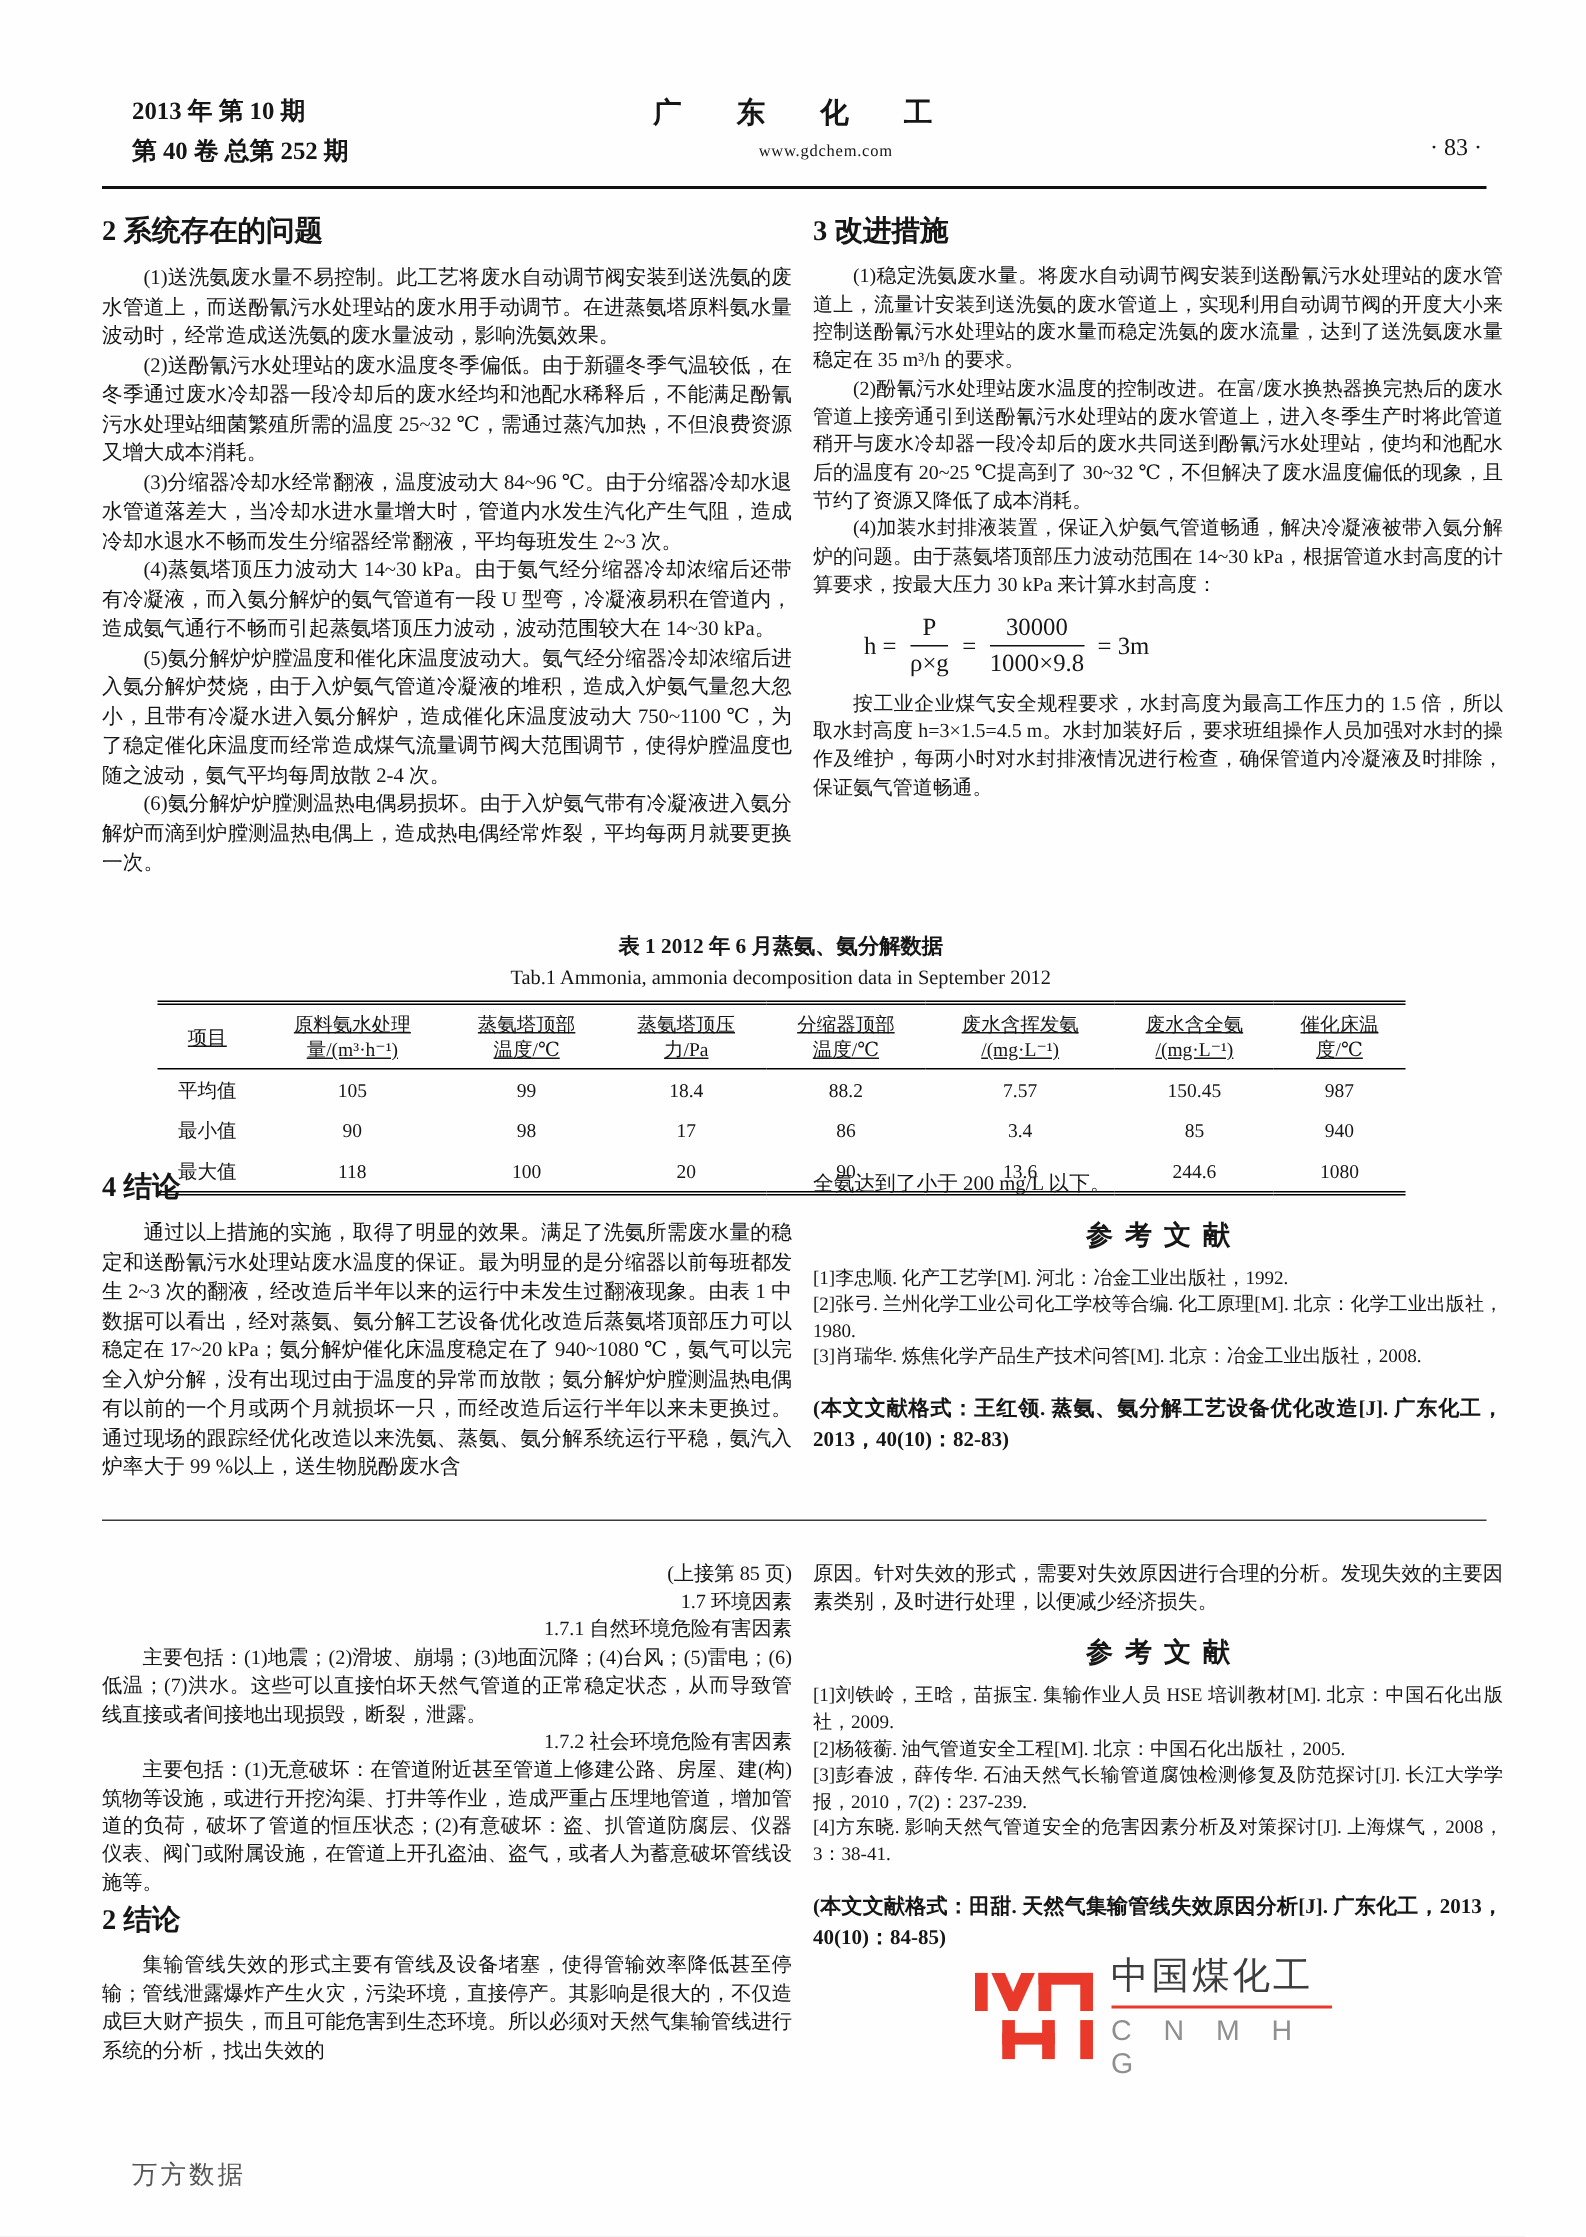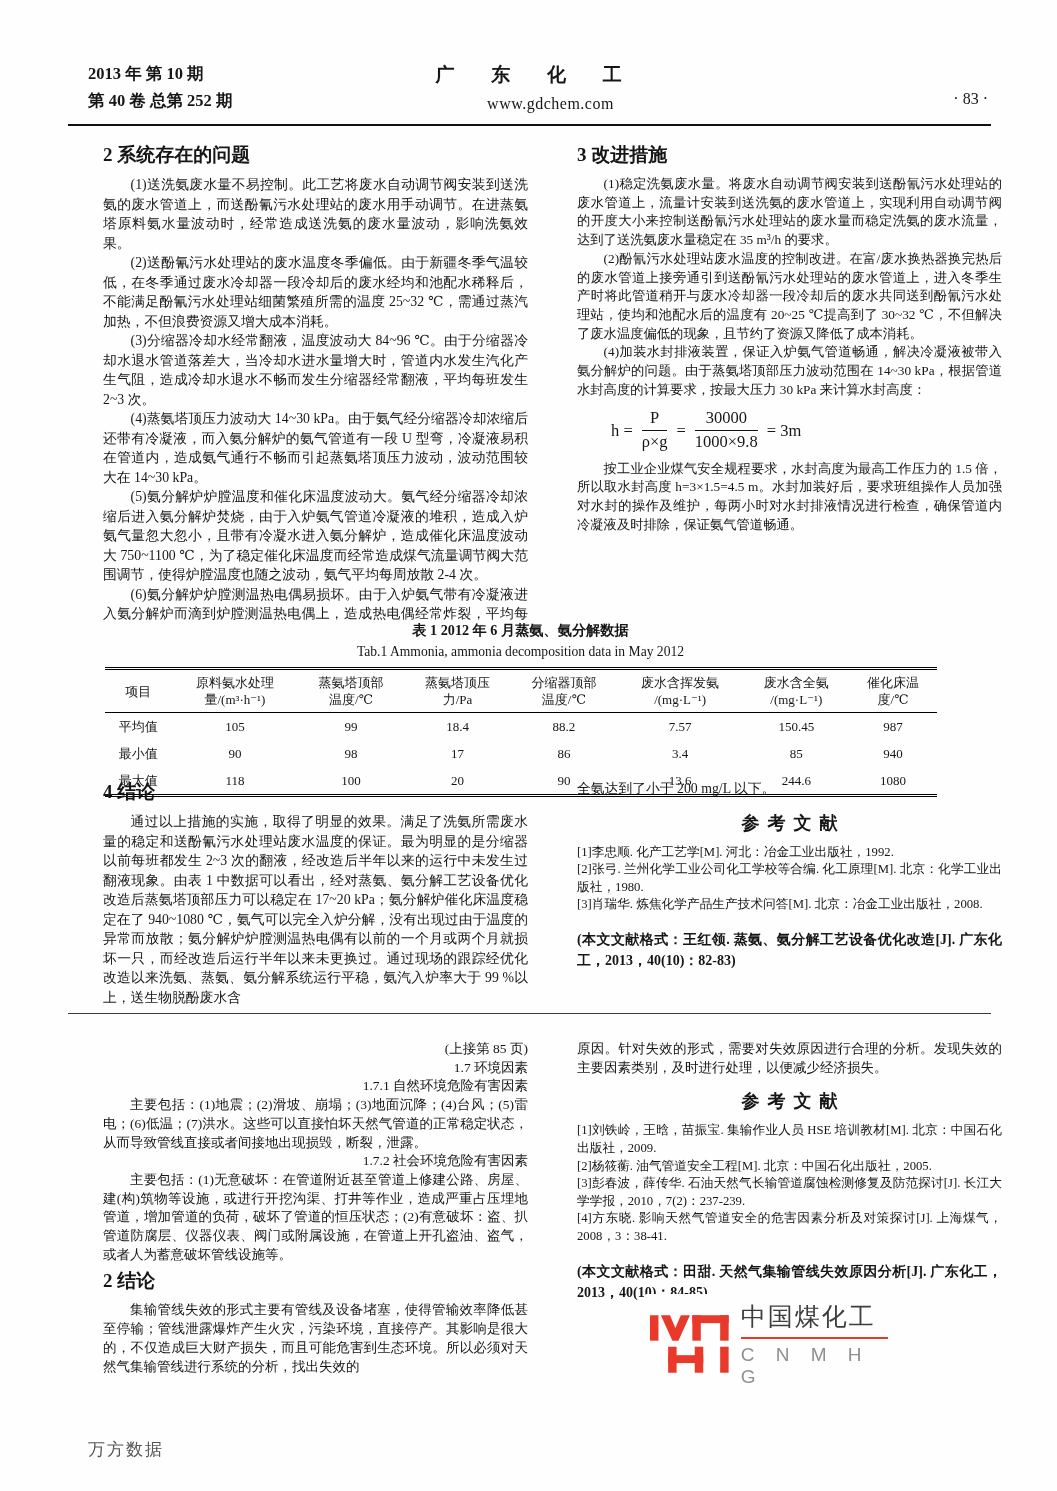--- a/index.html
+++ b/index.html
@@ -6,27 +6,27 @@
   .page {
     position:relative; width:1057px; height:1491px; margin:0 auto;
     background:#fefefe; color:#161616;
     font-family:"Liberation Serif","DejaVu Serif",serif;
     overflow:hidden;
   }
   
   .mast-left { position:absolute; left:88px; top:60px; font-weight:700; font-size:16.5px; line-height:27px; }
   .mast-center { position:absolute; left:0; right:0; top:62px; text-align:center; }
   .journal-title { font-size:19px; font-weight:700; letter-spacing:16px; text-indent:16px; }
-  .journal-url { font-size:16px; margin-top:7px; letter-spacing:.5px;padding-left:44px; }
+  .journal-url { font-size:11px; margin-top:7px; letter-spacing:.5px;padding-left:44px; }
   .mast-right { position:absolute; right:69px; top:90px; font-size:16px; }
   .head-rule { position:absolute; left:68px; right:66px; top:124px; height:2.2px; background:#111; }
 
   
   .cols { position:absolute; left:68px; width:934px; display:flex; gap:14px; }
-  .col { width:460px; overflow:hidden;margin-left:35px; }
+  .col { width:460px; overflow:hidden; }
   .cols-1 { top:142px; height:480px; }
   .cols-2 { top:779px; height:233px; }
   .cols-3 { top:1040px; height:356px; }
 
   .sec-title { font-size:19px; font-weight:700; margin:0 0 7px 0; line-height:26px; }
   p.body { margin:0; text-indent:2em; text-align:justify; }
   .cols-1 .col-l p.body { font-size:13.8px; line-height:19.5px; }
   .cols-1 .col-r p.body { font-size:13.3px; line-height:18.7px; }
   .cols-2 p.body { font-size:13.8px; line-height:19.5px; }
   .cols-3 p.body, .cols-3 .subline { font-size:13.5px; line-height:18.7px; }
@@ -37,21 +37,21 @@
   .frac { display:inline-flex; flex-direction:column; text-align:center; line-height:1.25; }
   .frac .num { border-bottom:1.5px solid #111; padding:0 7px 1px; }
   .frac .den { padding-top:1px; }
 
   
   .table-block { position:absolute; top:621px; left:0; right:16px; text-align:center; }
   .tb-cap-zh { font-weight:700; font-size:14.2px; }
   .tb-cap-en { font-size:13.6px; margin-top:4px; }
   table.data { margin:7px auto 0; border-collapse:collapse; width:832px; font-size:13px;
     border-top:3px double #000; border-bottom:3px double #000; }
-  table.data thead tr { border-bottom:1.7px solid #000; }
+  table.data thead tr { border-bottom:1.7px solid #000;text-decoration:underline; }
   table.data th { font-weight:400; padding:4px 3px; line-height:17px; }
   table.data td { padding:0 3px; height:27px; }
   .hl { display:block; }
 
   
   .refs-heading { text-align:center; font-size:18px; font-weight:700; letter-spacing:8px; text-indent:8px; margin:12px 0 9px; }
   p.ref { margin:0; font-size:12.7px; line-height:17.6px; text-align:justify; }
   p.citation { margin:15px 0 0; font-weight:700; font-size:14px; line-height:21px; text-align:justify; }
 
   
@@ -110,21 +110,21 @@
           <span class="den">1000×9.8</span>
         </span>
         <span>= 3m</span>
       </div>
       <p class="body">按工业企业煤气安全规程要求，水封高度为最高工作压力的 1.5 倍，所以取水封高度 h=3×1.5=4.5 m。水封加装好后，要求班组操作人员加强对水封的操作及维护，每两小时对水封排液情况进行检查，确保管道内冷凝液及时排除，保证氨气管道畅通。</p>
     </div>
   </div>
 
   <div class="table-block">
     <div class="tb-cap-zh">表 1   2012 年 6 月蒸氨、氨分解数据</div>
-    <div class="tb-cap-en">Tab.1   Ammonia, ammonia decomposition data in May 2012</div>
+    <div class="tb-cap-en">Tab.1   Ammonia, ammonia decomposition data in September 2012</div>
     <table class="data">
       <thead>
         <tr>
           <th>
               <span class="hl">项目</span>
               <span class="hl"></span>
             </th>
           <th>
               <span class="hl">原料氨水处理</span>
               <span class="hl">量/(m³·h⁻¹)</span>

